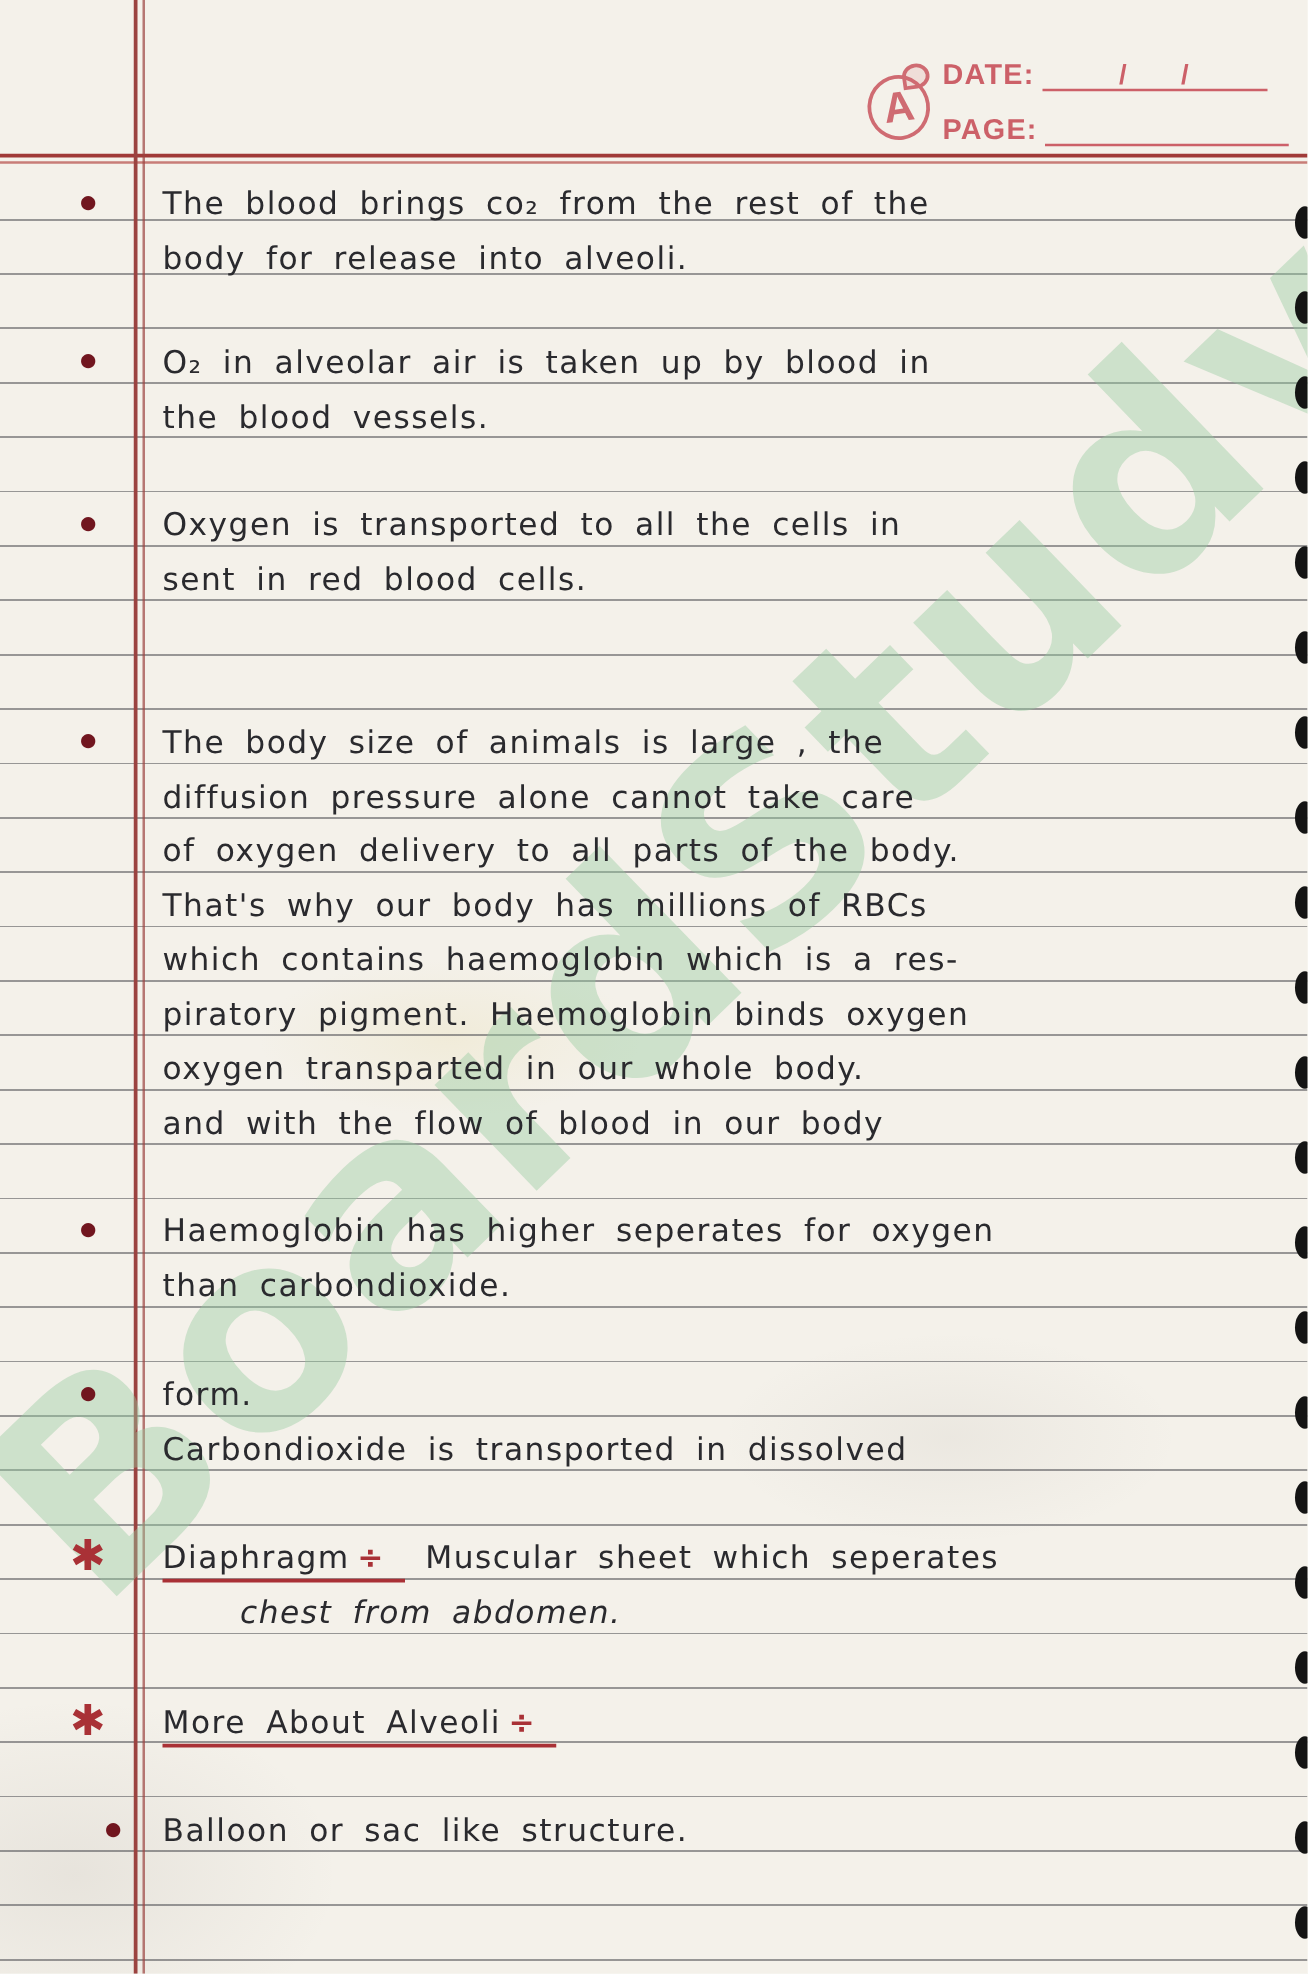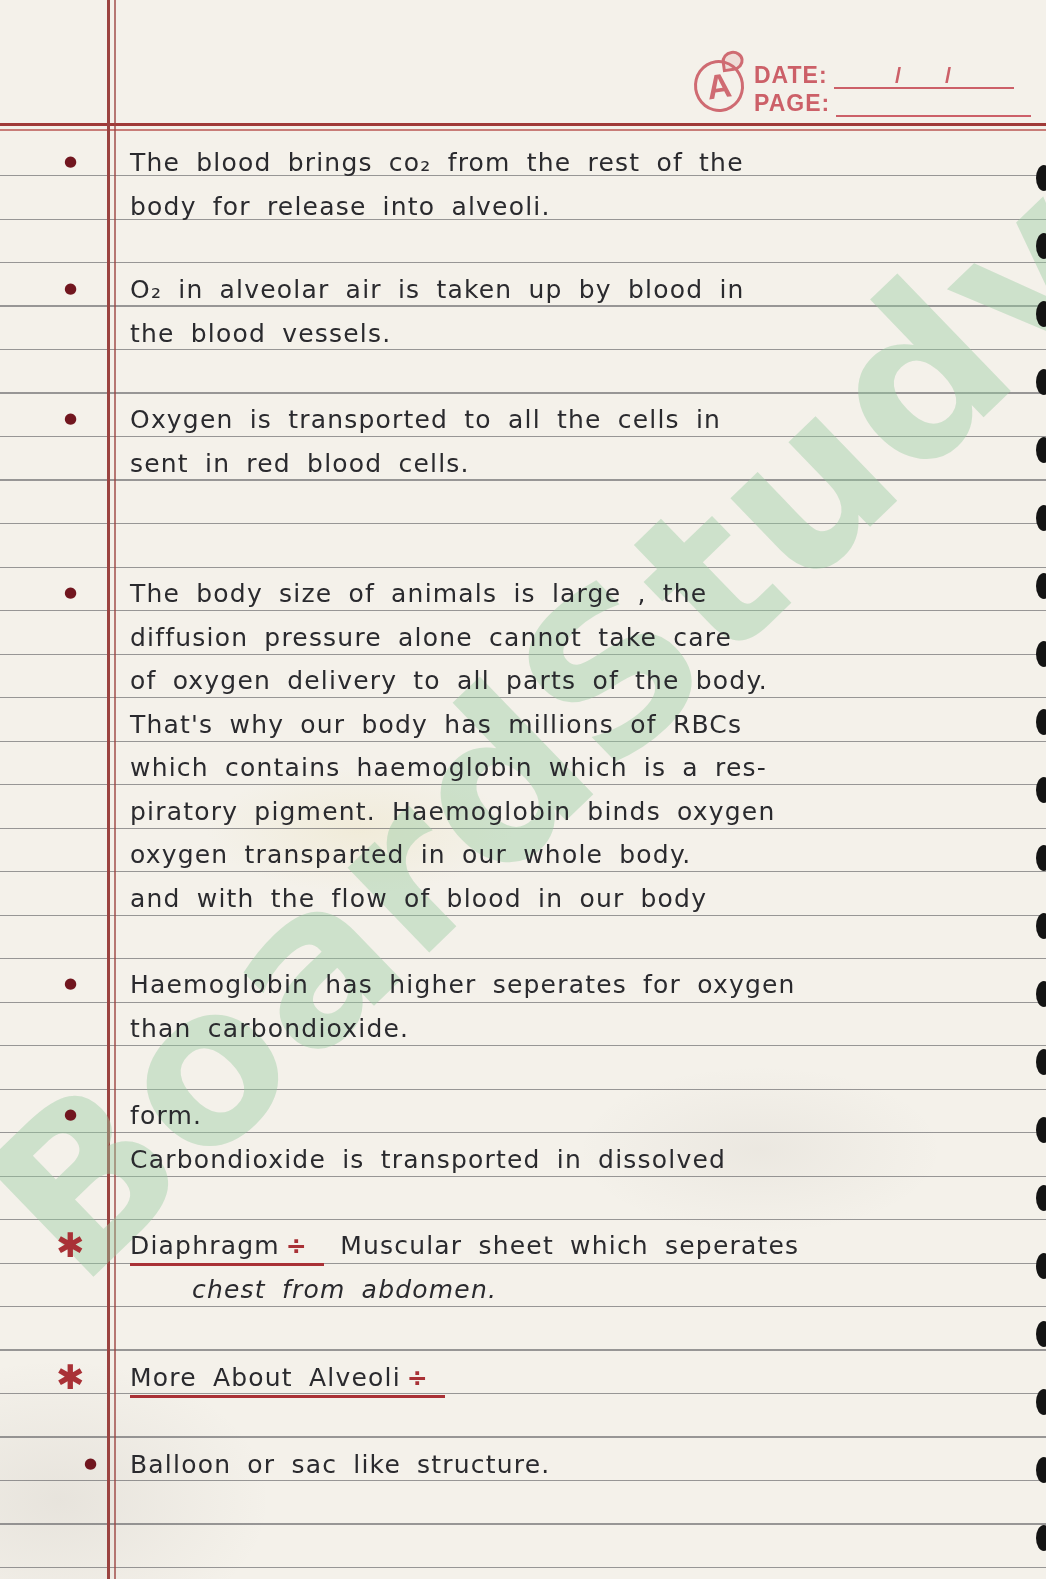--- a/index.html
+++ b/index.html
@@ -54,21 +54,21 @@
     position:absolute;left:6px;top:16px;width:50px;height:52px;
     border:3.5px solid var(--stamp);border-radius:50%;
     display:flex;align-items:center;justify-content:center;
     font-size:34px;transform:rotate(-8deg);opacity:.85;
   }
   .stamp-logo::after{
     content:"";position:absolute;right:-6px;top:-10px;width:16px;height:14px;
     border:3px solid var(--stamp);border-radius:50% 50% 50% 0;background:rgba(201,84,94,.15);
   }
   .stamp-row{position:absolute;left:66px;white-space:nowrap;font-size:23px;letter-spacing:1px;opacity:.92;}
-  .row-date{top:18px;}
+  .row-date{top:2px;}
   .row-page{top:46px;}
   .stamp-line{display:inline-block;vertical-align:bottom;border-bottom:2.5px solid var(--stamp);
     height:26px;margin-left:6px;text-align:center;white-space:pre;font-size:22px;}
   .line-date{width:180px;}
   .line-page{width:195px;}
   
   .note{position:absolute;left:130px;width:896px;z-index:5;color:var(--ink);}
   .nline{
     height:43.5px;line-height:43.5px;font-size:25px;
     letter-spacing:1.2px;word-spacing:7px;white-space:nowrap;

